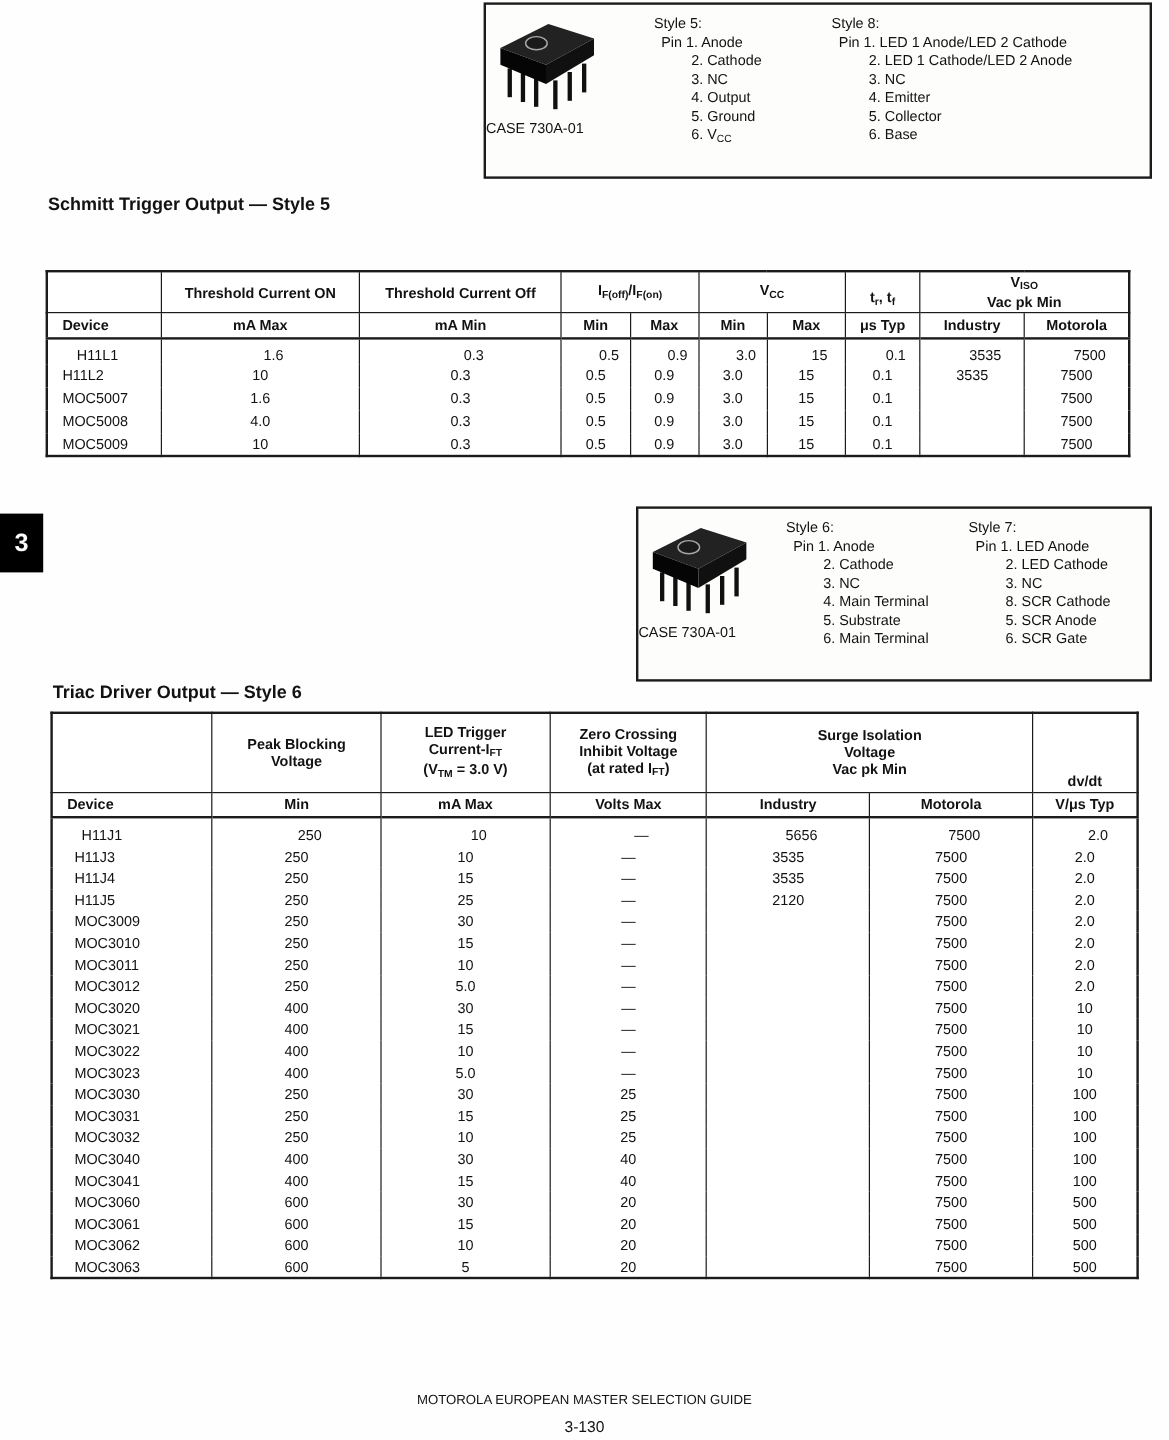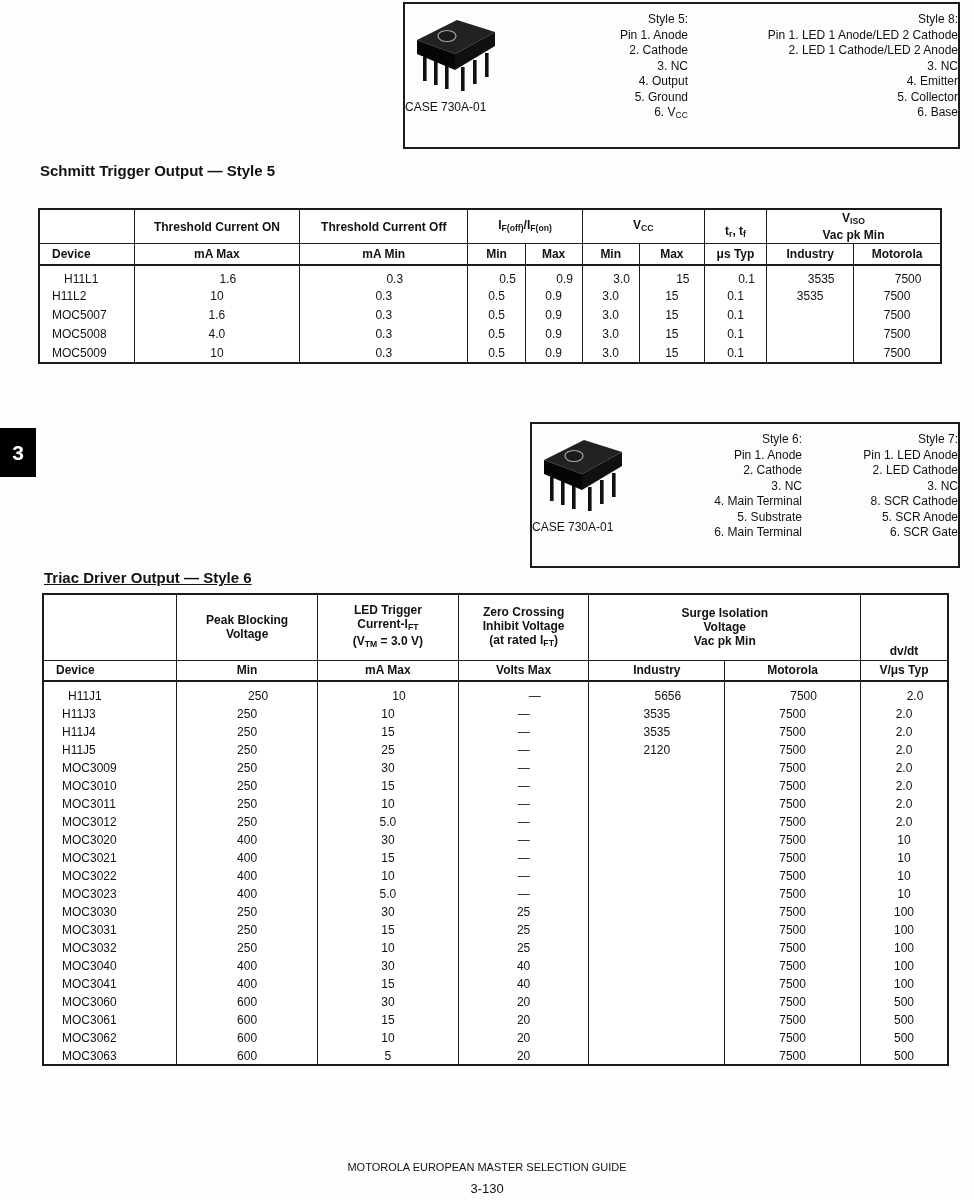--- a/index.html
+++ b/index.html
@@ -8,51 +8,51 @@
   .page { position:relative; width:974px; height:1200px; background:#fefefe; overflow:hidden; }
 
   
   .pkg-box { position:absolute; border:2px solid #1b1b1b; background:#fdfdfc; display:flex; }
   .pkg-box.top { left:403px; top:2px;  width:557px; height:147px; }
   .pkg-box.mid { left:530px; top:422px; width:430px; height:146px; }
   .pkg-col { display:flex; flex-direction:column; align-items:flex-start; padding-top:8px; flex:none; }
   .pkg-box.top .pkg-col { width:135px; }
   .pkg-box.mid .pkg-col { width:118px; }
   .case-label { font-size:12px; margin-top:8px; white-space:nowrap; }
-  .style-col { padding-top:8px; padding-left:5px; flex:none;text-align:right; }
+  .style-col { padding-top:8px; padding-left:5px; flex:none; }
   .pkg-box.top .style-col.first { width:148px; }
   .pkg-box.mid .style-col.first { width:152px; }
   .style-col.second { flex:1; }
   .style-title { font-size:12px; line-height:15.5px; }
   .pin-list { margin-left:6px; }
   .pin-line { font-size:12px; line-height:15.5px; padding-left:25px; white-space:nowrap; }
   .pin-line:first-child { padding-left:0; }
 
   
   .sec-head { position:absolute; margin:0; font-size:15px; font-weight:bold; white-space:nowrap; }
   #schmitt-head { left:40px; top:162px; }
-  #triac-head  { left:44px; top:569px;text-decoration:underline; }
+  #triac-head  { left:44px; top:569px; }
 
   
   .side-tab { position:absolute; left:0; top:428px; width:36px; height:49px; background:#000;
               color:#fff; display:flex; align-items:center; justify-content:center;
               font-size:21px; font-weight:bold; }
 
   
   table.dtable { position:absolute; border-collapse:collapse; table-layout:fixed; background:#fff;
                  border:2px solid #1b1b1b; }
   .dtable th, .dtable td { border-left:1px solid #1b1b1b; border-right:1px solid #1b1b1b;
                            font-size:12px; text-align:center; padding:1px 2px; overflow:hidden; }
   .dtable thead .hrow1 th { border-bottom:1px solid #1b1b1b; vertical-align:middle; line-height:14px; }
   .dtable thead .hrow2 th { border-bottom:2px solid #1b1b1b; height:21px; vertical-align:middle; }
   .dtable th { font-weight:bold; }
   .dtable td:first-child, .dtable thead .hrow2 th:first-child { text-align:left; padding-left:12px;margin-top:40px; }
   .dtable tbody tr:first-child td { padding-top:6px;padding-left:24px; }
   .dtable tbody tr:last-child td { padding-bottom:0; }
-  table.schmitt { left:38px; top:208px; width:904px; }
+  table.schmitt { left:38px; top:225px; width:904px; }
   .schmitt .hrow1 { height:34px; }
   .schmitt td { height:19px; }
   table.triac { left:42px; top:593px; width:907px; }
   .triac .hrow1 { height:66px; }
   .triac td { height:18px; line-height:16px; }
   .triac td:first-child { padding-left:18px; }
   th.vb { vertical-align:bottom !important; padding-bottom:2px !important; }
   sub { font-size:0.72em; vertical-align:-0.25em; }
 
   

